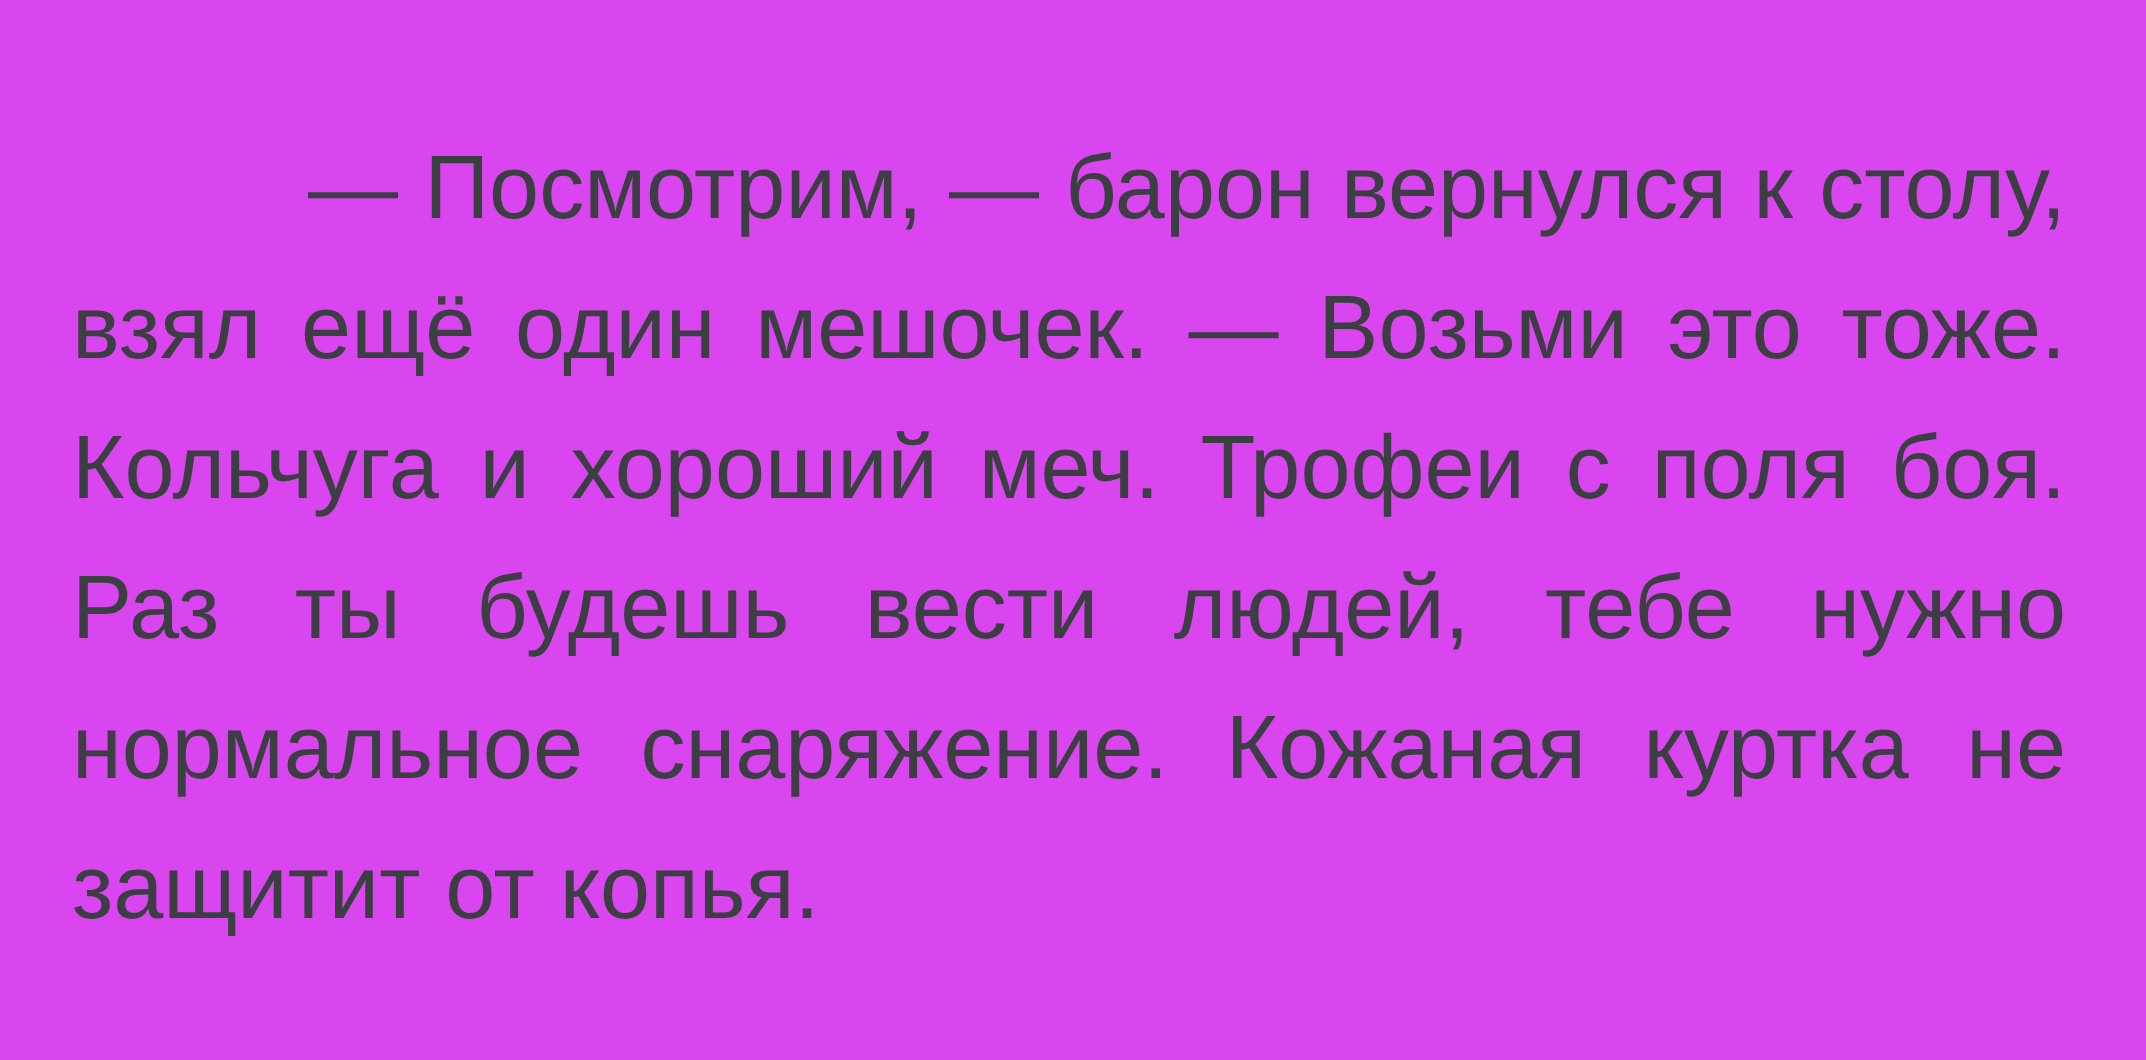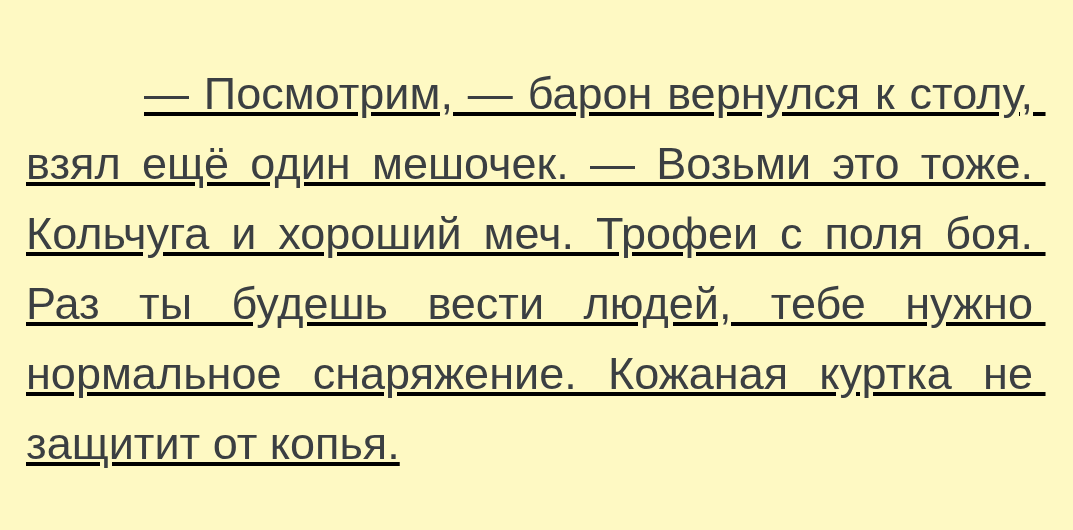--- a/index.html
+++ b/index.html
@@ -10,23 +10,22 @@
     width: 1073px;
     height: 530px;
     background: #ffffff;
     font-family: "Liberation Sans", sans-serif;
     overflow: hidden;
   }
   .page {
     box-sizing: border-box;
     width: 1073px;
     height: 530px;
-    background: #fef9c3;
-    padding: 14px 40px 0 26px;
-    text-decoration: underline;
+    background: #d946ef;
+    padding: 14px 40px 0 36px;
   }
   .body-text {
     color: #3b3f42;
     font-size: 45px;
     line-height: 70px;
     text-align: justify;
     text-align-last: left;
     text-indent: 118px;
     letter-spacing: 0px;
     word-spacing: 0px;

